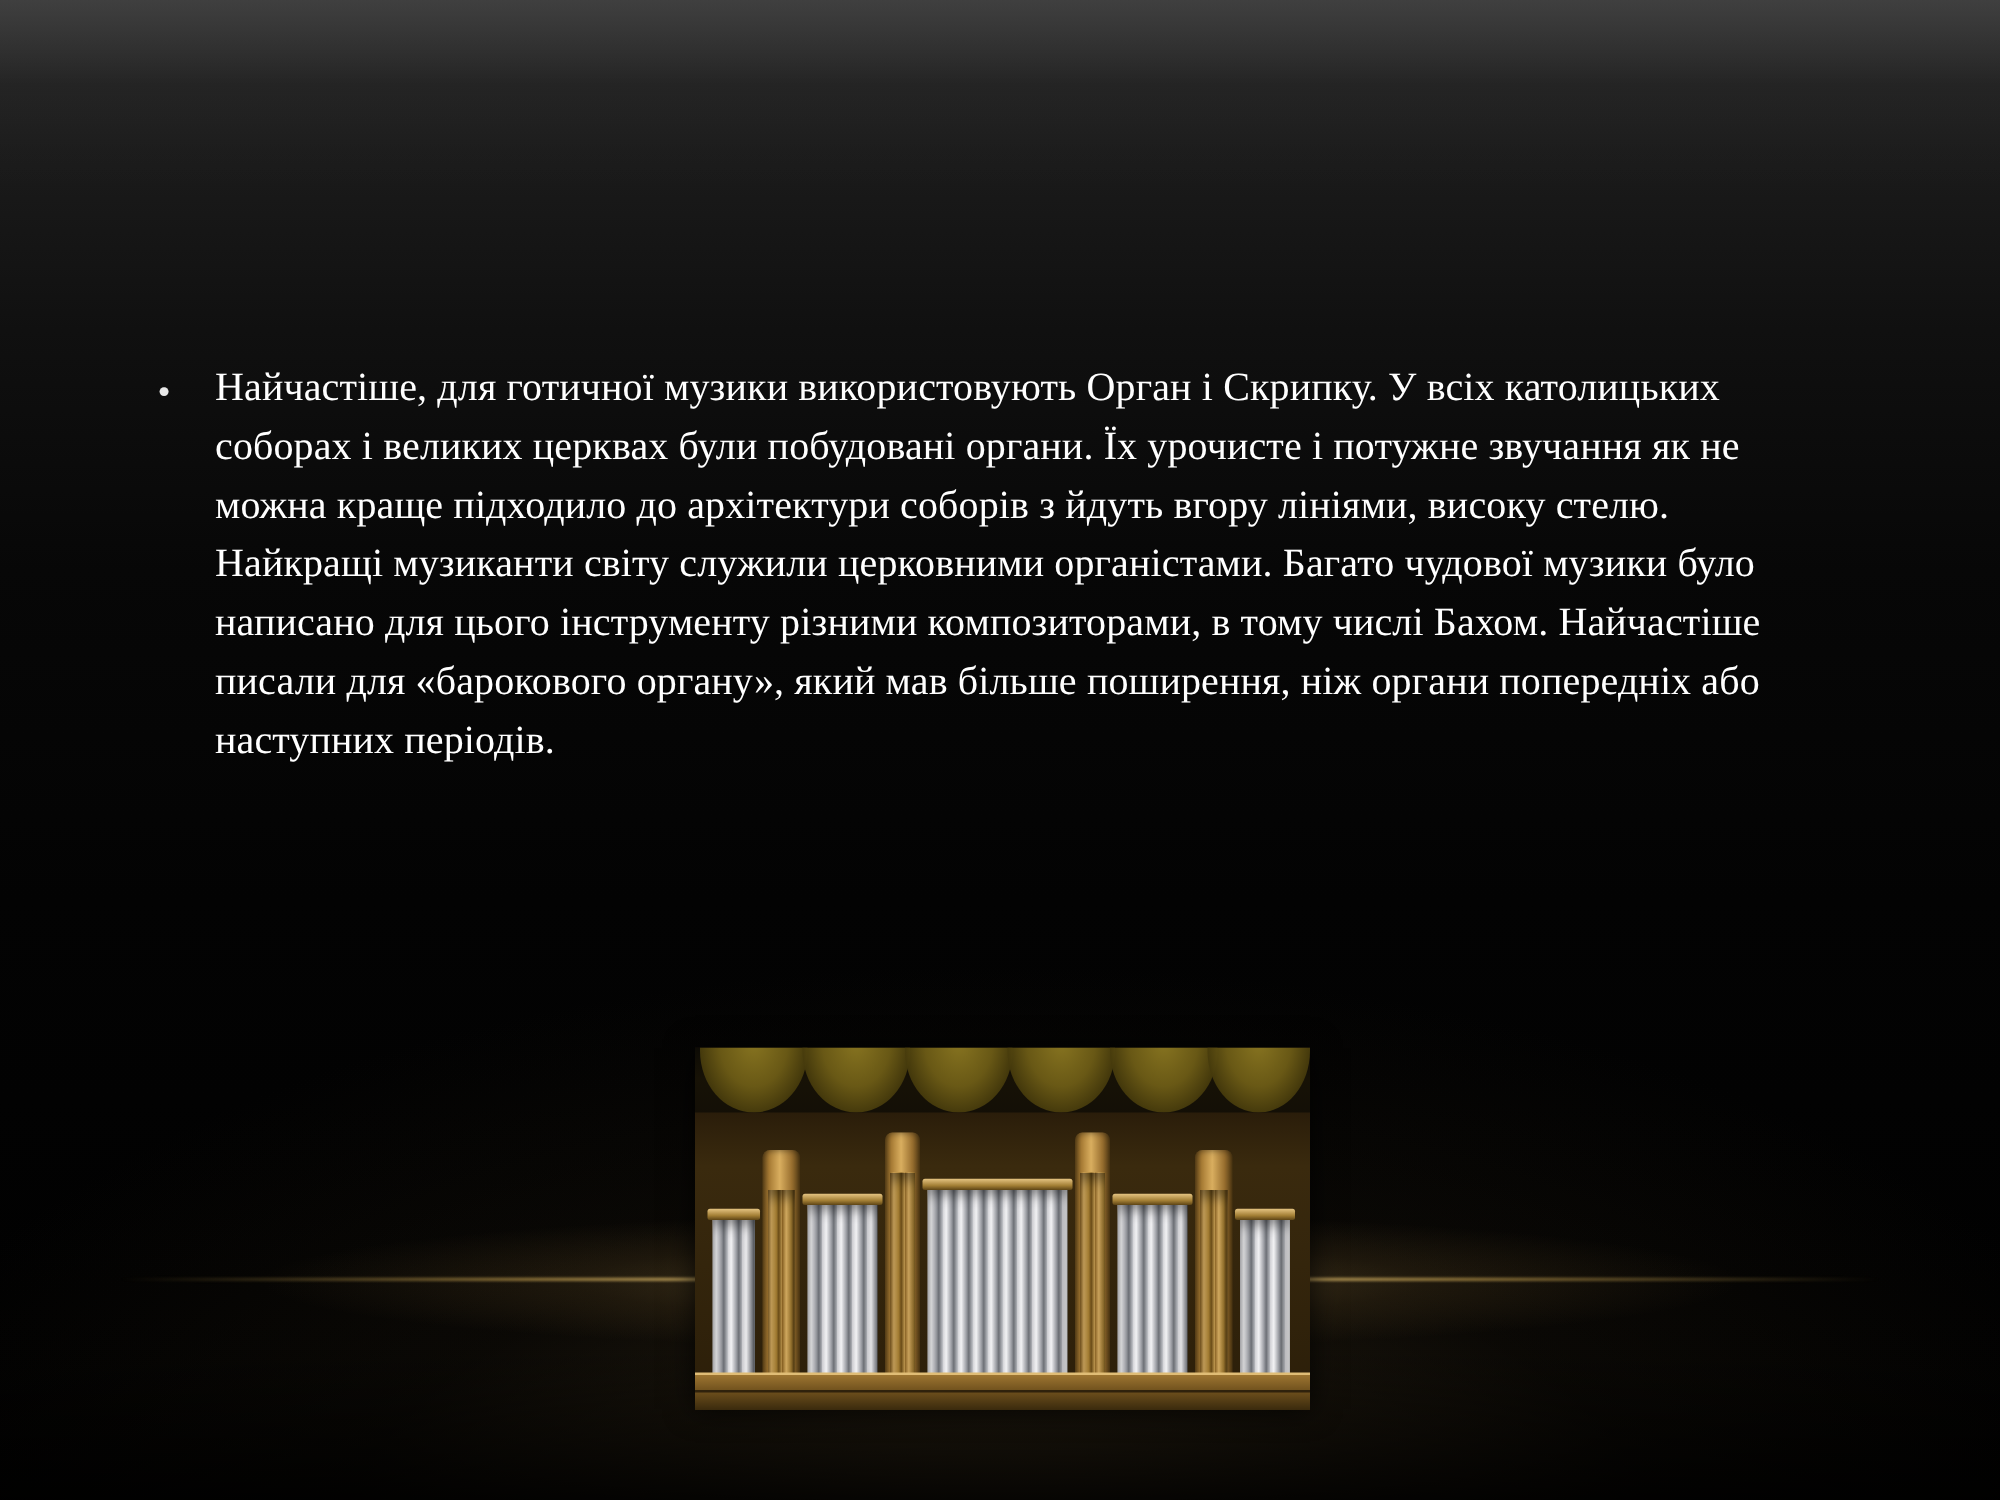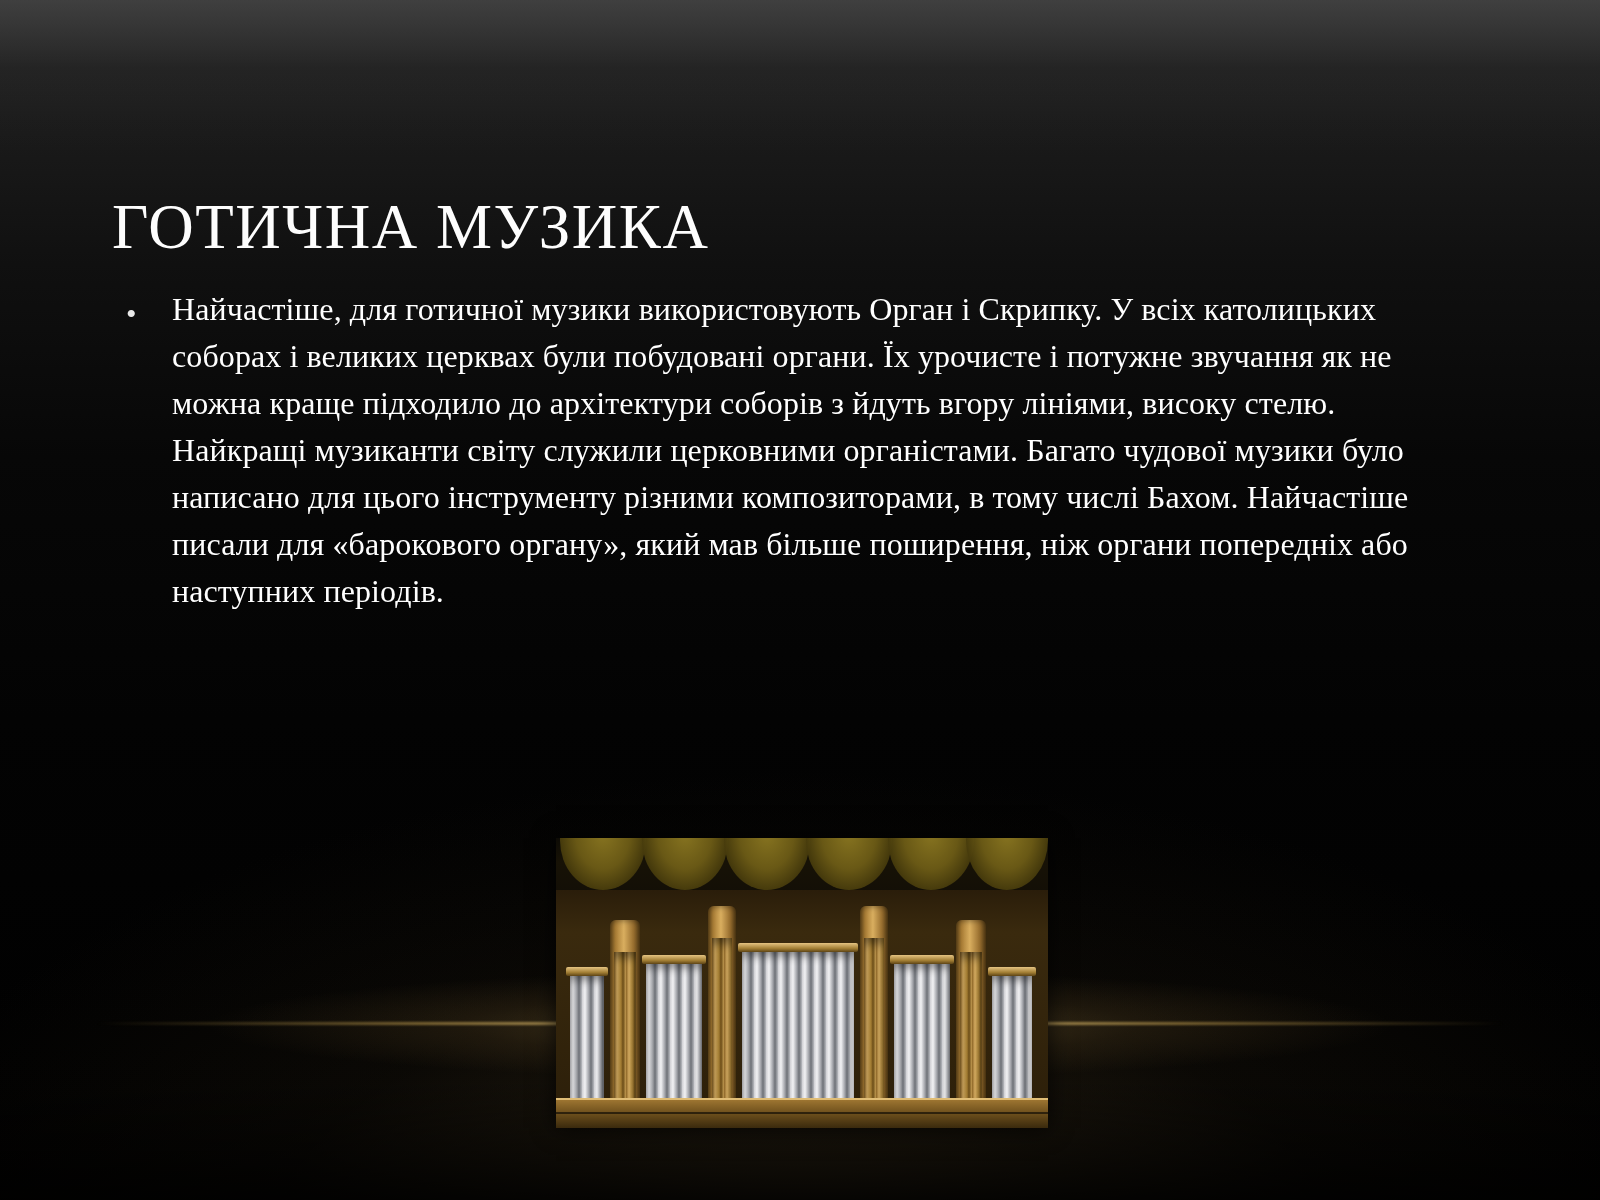--- a/index.html
+++ b/index.html
@@ -185,21 +185,20 @@
 </style>
 </head>
 <body>
 
 <div class="slide">
 
   <div class="glow-halo"></div>
   <div class="glow-line"></div>
   <div class="corner-shadow"></div>
 
-  <h1 class="title">ГОТИЧНА МУЗИКА</h1>
 
   <div class="body-block">
     <div class="bullet-row">
       <div class="bullet-dot">•</div>
       <div class="bullet-text">Найчастіше, для готичної музики використовують Орган  і Скрипку. У всіх католицьких соборах і великих церквах були побудовані органи. Їх урочисте і потужне звучання як не можна краще підходило до архітектури соборів з йдуть вгору лініями, високу стелю. Найкращі музиканти світу служили церковними органістами. Багато чудової музики було написано для цього інструменту різними композиторами, в тому числі Бахом. Найчастіше писали для «барокового органу», який мав більше поширення, ніж органи попередніх або наступних періодів.</div>
     </div>
   </div>
 
   <div class="organ-figure">
     <div class="organ-ceiling"></div>

